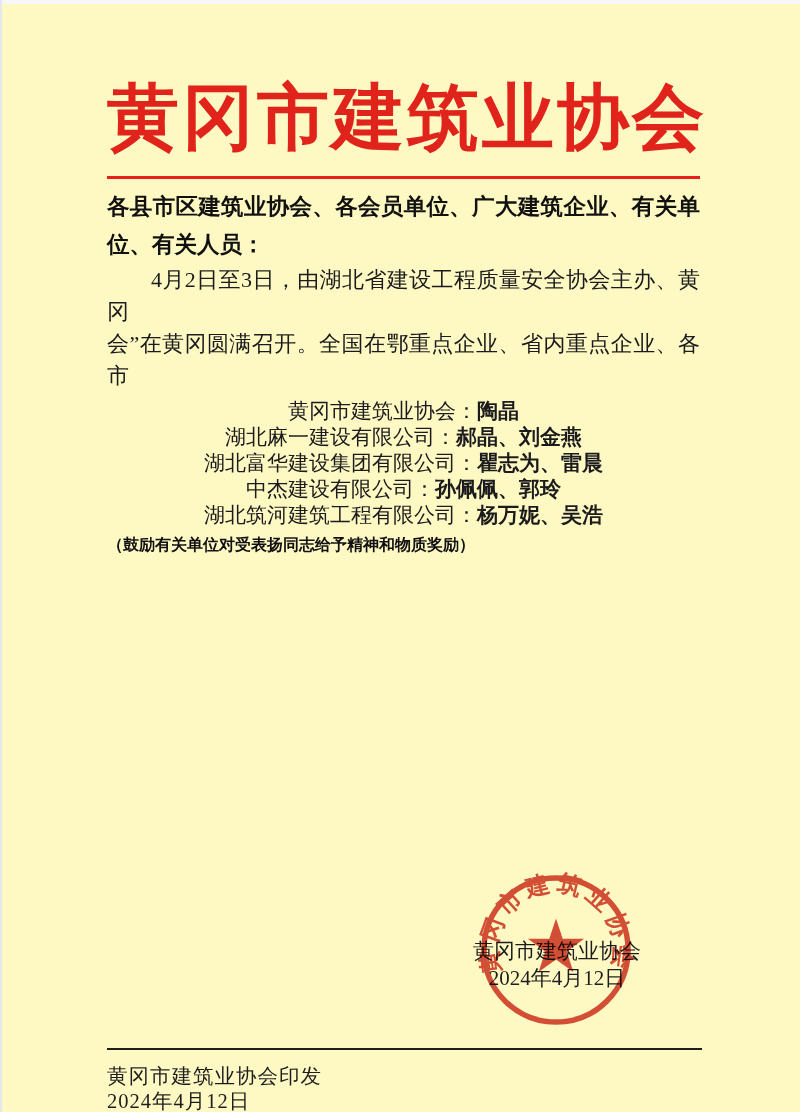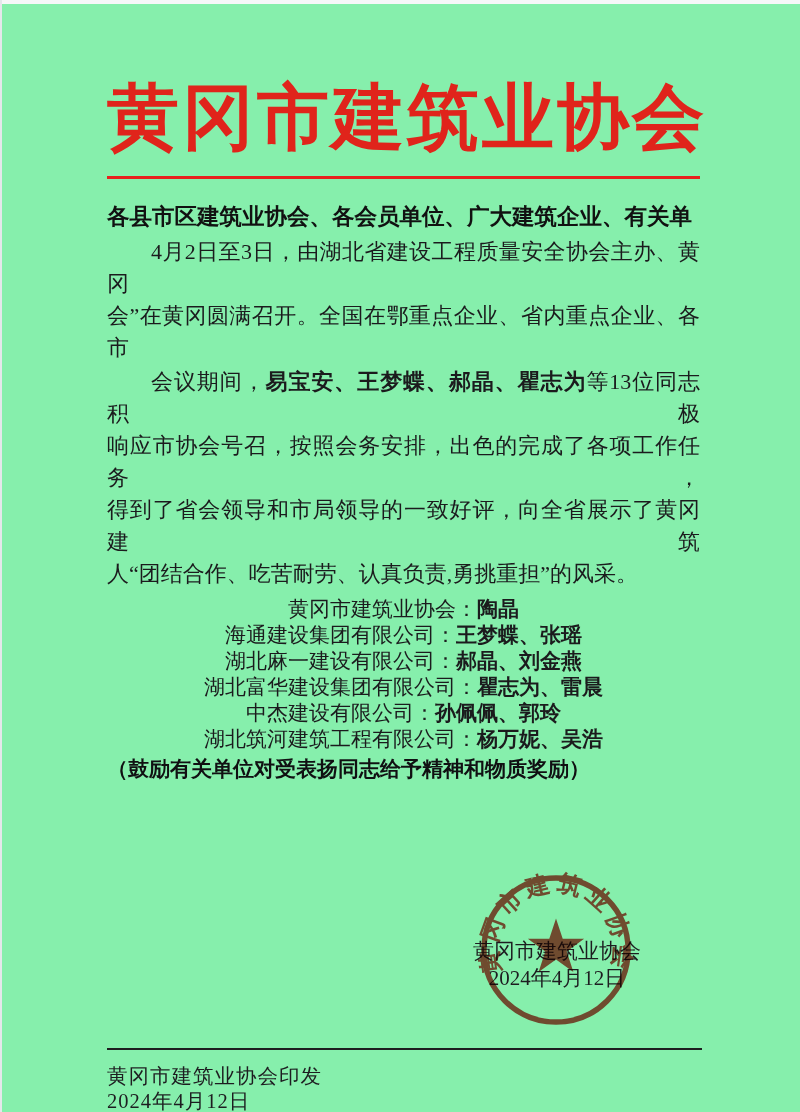--- a/index.html
+++ b/index.html
@@ -1,19 +1,19 @@
 <!DOCTYPE html>
 <html lang="zh" style="--title_red: #e0241b; --rule_red: #e8201d; --seal_red: #cd382b;"><head>
 <meta charset="utf-8">
 <style>
   html,body{margin:0;padding:0;background:#ffffff;}
   .page{
     position:relative;
     width:800px;height:1112px;
-    background:#86efac;
+    background:#fef9c3;
     box-sizing:border-box;
     border-left:2px solid #e4e7eb;
     overflow:hidden;
     font-family:"Liberation Serif","DejaVu Serif",serif;
     color:#1b1b1d;
   }
   .top-strip{position:absolute;top:0;left:0;width:100%;height:4px;background:#f6f7f8;}
   .content{box-sizing:border-box;width:100%;height:100%;padding:72px 100px 0 105px;}
 
   .org-title{
@@ -28,21 +28,21 @@
   }
   .red-rule{margin-top:12px;height:3px;background:var(--rule_red,#e8201d);}
   .letter-title{
     margin:12px 0 0 0;
     font-size:27px;line-height:33px;
     font-weight:700;letter-spacing:2px;
     text-align:center;color:#141416;
   }
 
   .salutation{
-    margin-top:19px;
+    margin-top:9px;
     font-family:"Liberation Sans","DejaVu Sans",sans-serif;
     font-weight:700;
     font-size:22.5px;line-height:38px;
     color:#111;
   }
   .para{font-size:22px;line-height:32px;}
   .para .line{text-align:justify;text-align-last:justify;}
   .para .line:last-child{text-align-last:left;}
   .salutation .line{text-align:justify;text-align-last:justify;}
   .salutation .line:last-child{text-align-last:left;}
@@ -57,21 +57,21 @@
   .roster{
     margin-top:6px;
     font-size:21px;line-height:26px;
     text-align:center;
   }
   .roster .line{}
   .note{
     margin-top:3px;
     font-family:"Liberation Sans","DejaVu Sans",sans-serif;
     font-weight:700;
-    font-size:21px;line-height:27px;
+    font-size:16px;line-height:27px;
     color:#101012;
   }
 
   .signature{
     position:absolute;
     left:425px;top:938px;width:260px;
     text-align:center;
     font-size:21px;line-height:27px;
     color:#1d1d20;
     z-index:1;
@@ -116,36 +116,30 @@
 <div class="page">
   <div class="top-strip"></div>
 
   <div class="content">
 
     <h1 class="org-title">黄冈市建筑业协会</h1>
     <div class="red-rule"></div>
 
     <div class="salutation">
         <div class="line"><span>各县市区建筑业协会、各会员单位、广大建筑企业、有关单</span></div>
+        <div class="line"><span>位、有关人员：</span></div>
       </div>
 
     <div class="para first" data-indent-first="">
         <div class="line"><span>4月2日至3日，由湖北省建设工程质量安全协会主办、黄冈</span></div>
         <div class="line"><span>会”在黄冈圆满召开。全国在鄂重点企业、省内重点企业、各市</span></div>
       </div>
-    <div class="para" data-indent-first="">
-        <div class="line"><span>会议期间，</span><span class="b">易宝安、王梦蝶、郝晶、瞿志为</span><span>等13位同志积极</span></div>
-        <div class="line"><span>响应市协会号召，按照会务安排，出色的完成了各项工作任务，</span></div>
-        <div class="line"><span>得到了省会领导和市局领导的一致好评，向全省展示了黄冈建筑</span></div>
-        <div class="line"><span>人“团结合作、吃苦耐劳、认真负责,勇挑重担”的风采。</span></div>
-      </div>
 
     <div class="roster">
         <div class="line"><span>黄冈市建筑业协会：</span><span class="b">陶晶</span></div>
-        <div class="line"><span>海通建设集团有限公司：</span><span class="b">王梦蝶、张瑶</span></div>
         <div class="line"><span>湖北麻一建设有限公司：</span><span class="b">郝晶、刘金燕</span></div>
         <div class="line"><span>湖北富华建设集团有限公司：</span><span class="b">瞿志为、雷晨</span></div>
         <div class="line"><span>中杰建设有限公司：</span><span class="b">孙佩佩、郭玲</span></div>
         <div class="line"><span>湖北筑河建筑工程有限公司：</span><span class="b">杨万妮、吴浩</span></div>
       </div>
 
     <div class="note">（鼓励有关单位对受表扬同志给予精神和物质奖励）</div>
   </div>
 
   <div class="signature">

